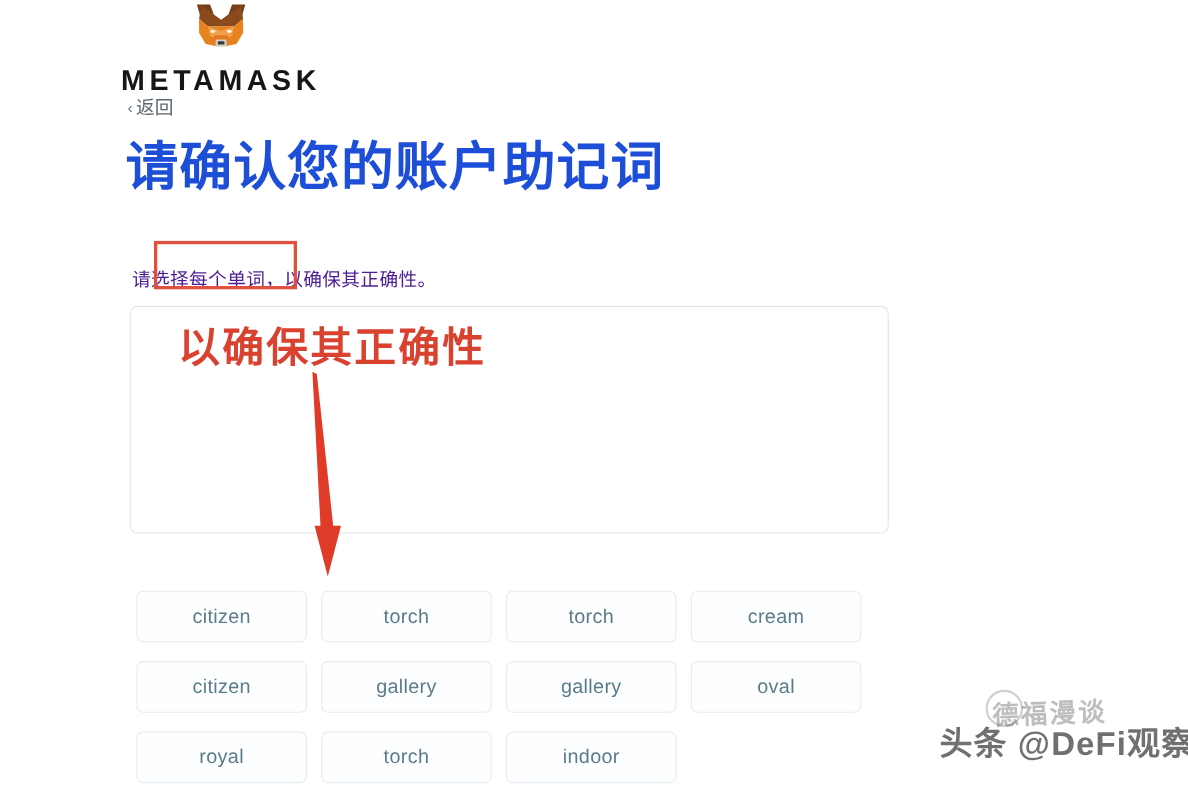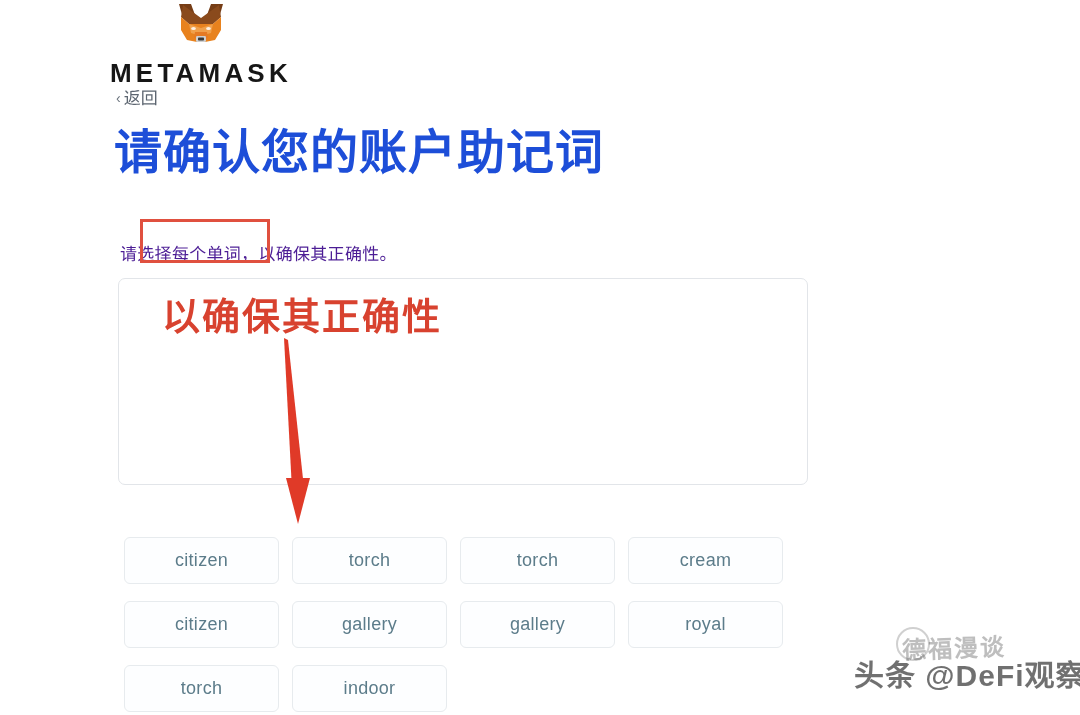--- a/index.html
+++ b/index.html
@@ -288,20 +288,23 @@
     <div class="word-chip">
       <span>citizen</span>
     </div>
     <div class="word-chip">
       <span>gallery</span>
     </div>
     <div class="word-chip">
       <span>gallery</span>
     </div>
     <div class="word-chip">
+      <span>oval</span>
+    </div>
+    <div class="word-chip">
       <span>royal</span>
     </div>
     <div class="word-chip">
       <span>torch</span>
     </div>
     <div class="word-chip">
       <span>indoor</span>
     </div>
   </div>
 

